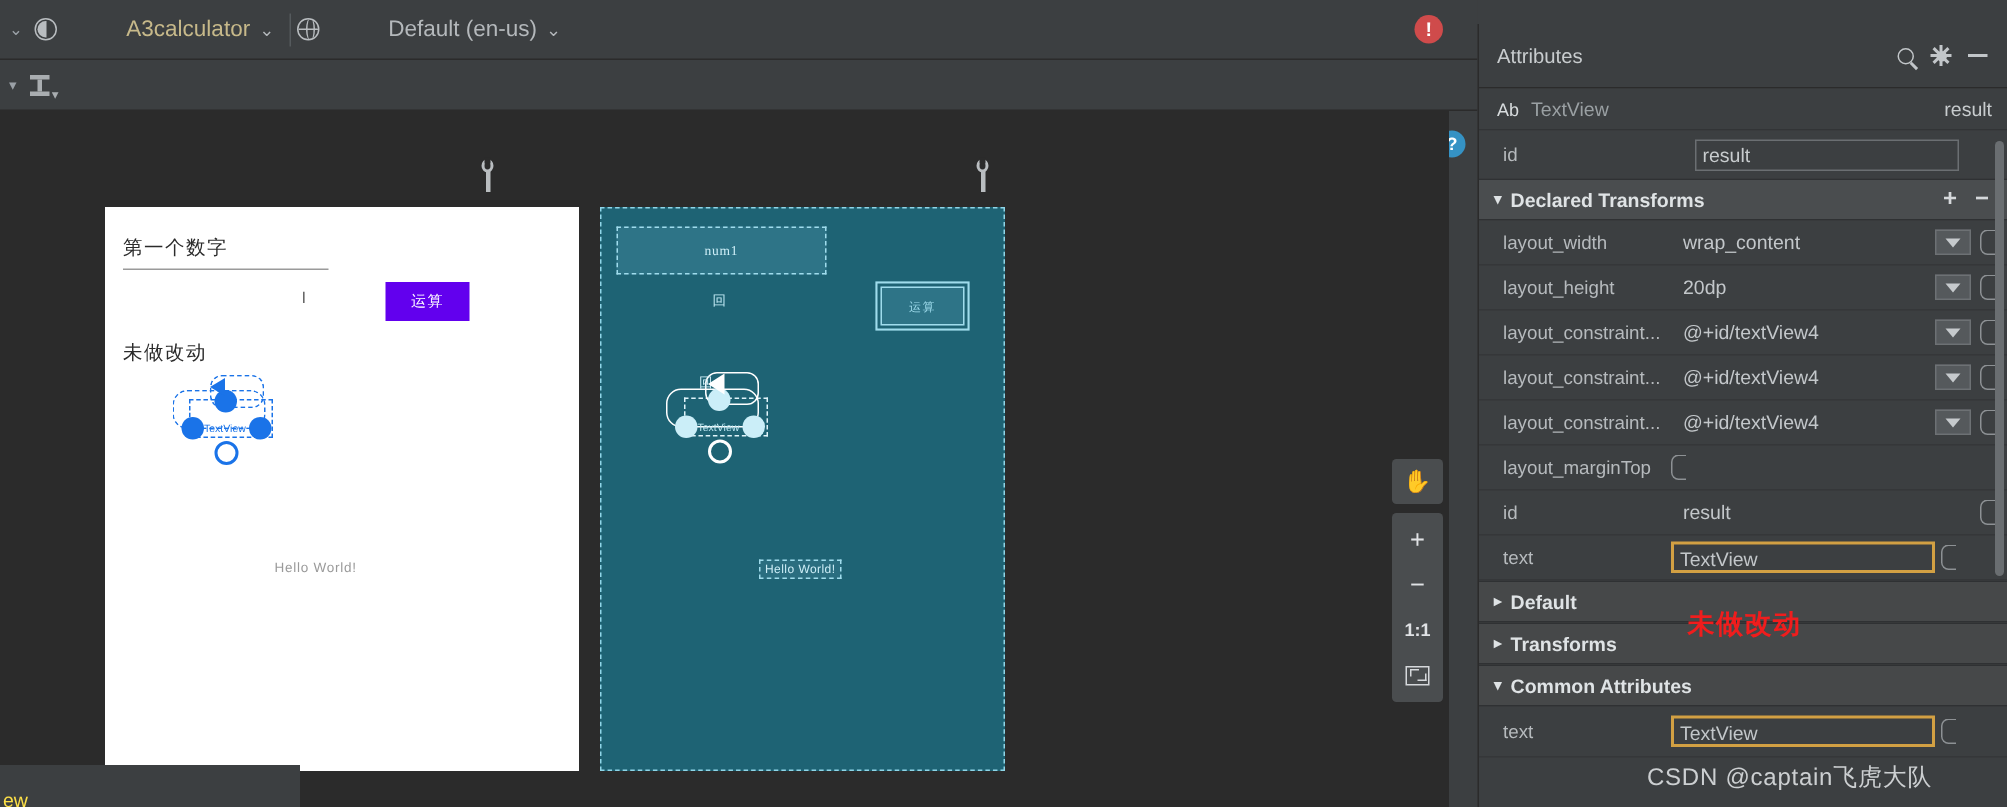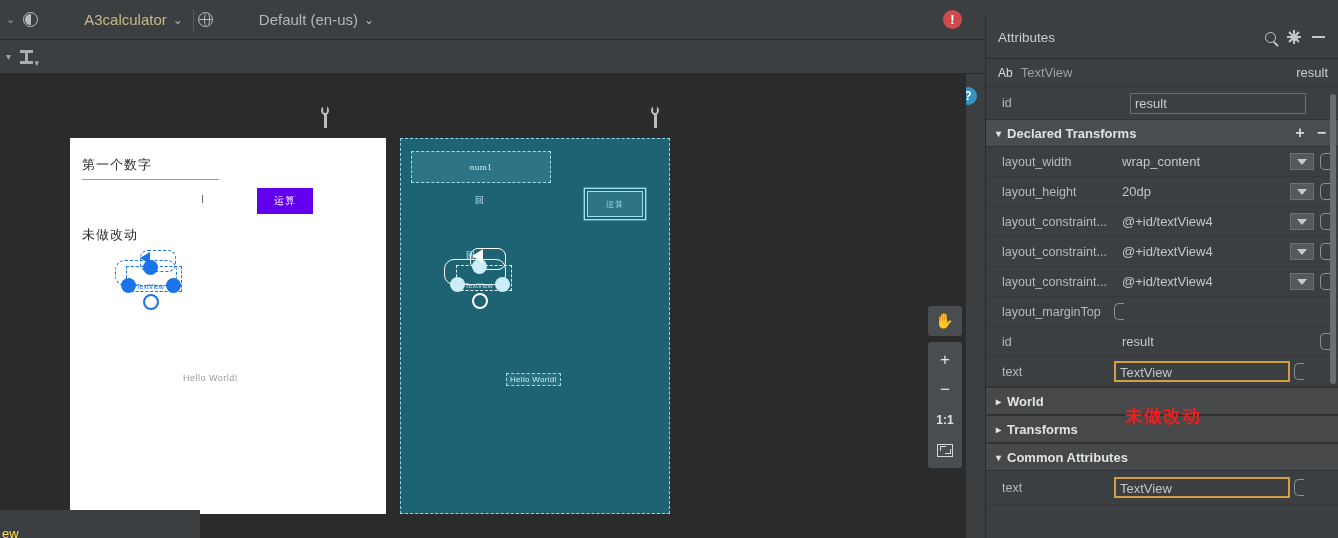--- a/index.html
+++ b/index.html
@@ -415,34 +415,35 @@
       <span class="res-pick"></span>
     </div>
     <div class="attr-row">
       <span class="k">text</span>
       <span class="v boxed highlight">TextView</span>
       <span class="res-pick"></span>
     </div>
 
     <div class="section-head plain">
       <span class="chev">▸</span>
-      <span>World</span>
+      <span>Default</span>
     </div>
     <div class="section-head plain">
       <span class="chev">▸</span>
       <span>Transforms</span>
     </div>
     <div class="section-head plain">
       <span class="chev">▾</span>
       <span>Common Attributes</span>
     </div>
 
     <div class="attr-row" style="height:34px;">
       <span class="k">text</span>
       <span class="v boxed highlight">TextView</span>
       <span class="res-pick"></span>
     </div>
 
     <div class="attrs-scroll"></div>
   </div>
 
   <div class="annot-red">未做改动</div>
+  <div class="watermark">CSDN @captain飞虎大队</div>
 </div>
 
 </body></html>

